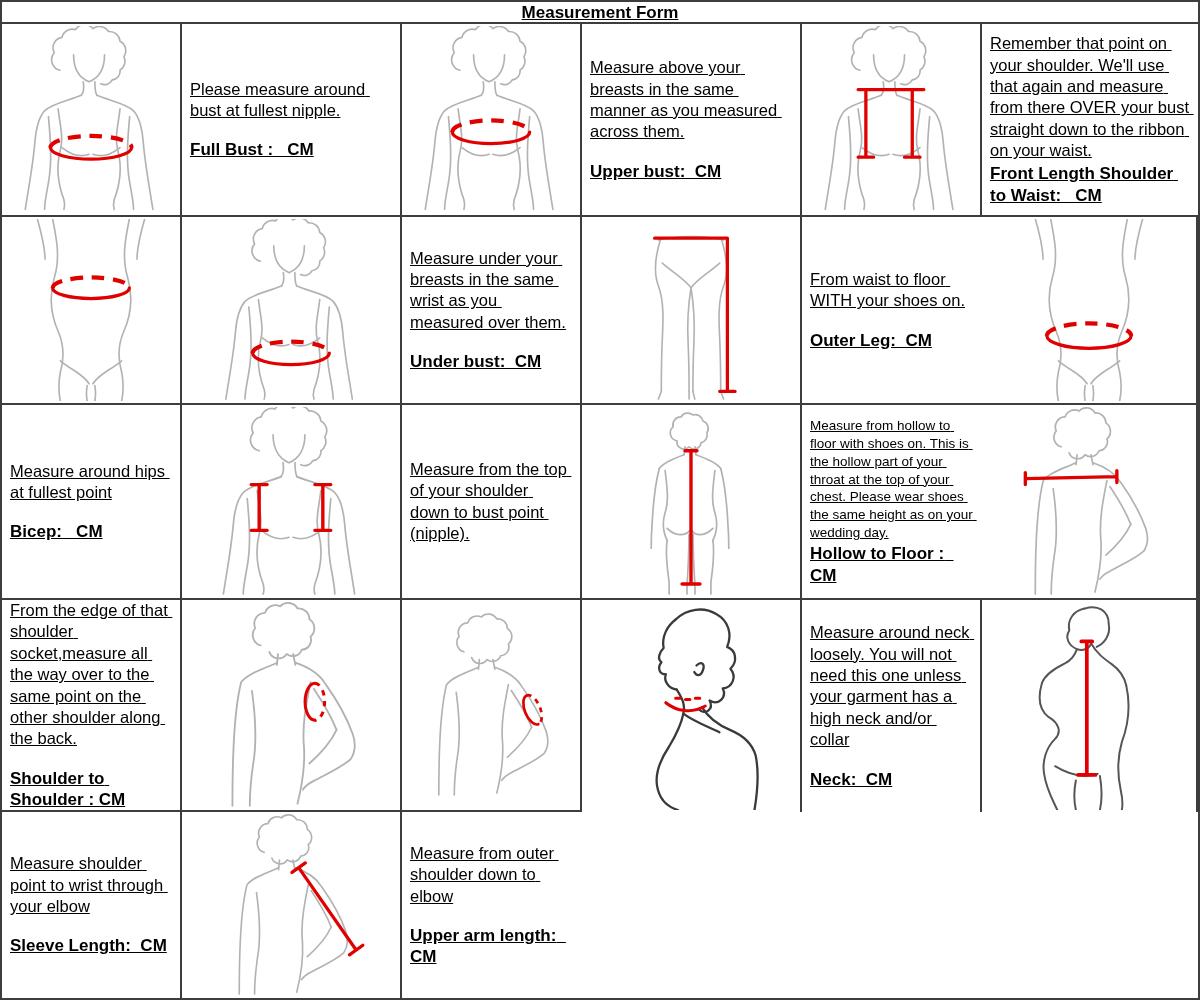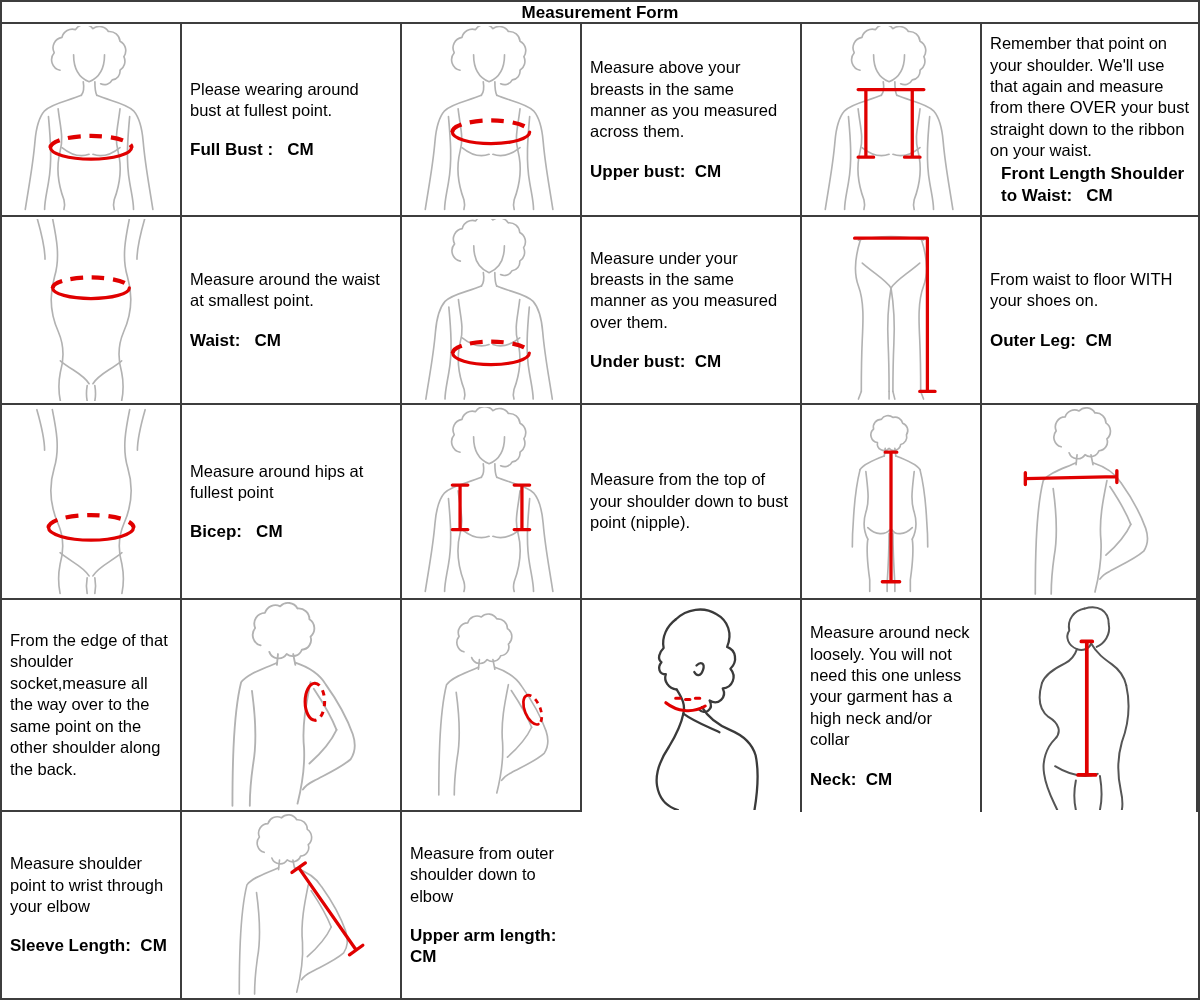--- a/index.html
+++ b/index.html
@@ -4,35 +4,35 @@
 <style>
   :root{
     --border:#3d3d3d;
     --sketch:#b2b2b2;
     --ink:#3a3a3a;
     --ink2:#555;
     --red:#e00000;
   }
   *{box-sizing:border-box;margin:0;padding:0;}
   body{background:#fff;font-family:"Liberation Sans","DejaVu Sans",sans-serif;color:#000;}
-  .form{width:1200px;height:1000px;border:2px solid var(--border);background:#fff;display:flex;flex-direction:column;}
+  .form{width:1200px;height:1000px;border:2px solid var(--border);background:#fff;display:flex;flex-direction:column;text-decoration:underline;}
   .title-bar{height:22px;border-bottom:2px solid var(--border);display:flex;align-items:center;justify-content:center;
     font-weight:bold;font-size:17px;line-height:1;}
   .grid{display:grid;flex:1;
     grid-template-columns:180px 220px 180px 220px 180px 216px;
     grid-template-rows:193px 188px 195px 212px 186px;}
   .cell{border-right:2px solid var(--border);border-bottom:2px solid var(--border);overflow:hidden;background:#fff;}
   .cell.c6{border-right:0;}
   .cell.r5{border-bottom:0;}
   .fcell{display:flex;align-items:center;justify-content:center;padding:2px;}
   .fcell svg{width:100%;height:100%;}
   .tcell{display:flex;flex-direction:column;justify-content:center;padding:6px 8px;}
   .desc{font-size:16.5px;line-height:1.3;white-space:pre-wrap;}
   .label{font-size:17px;font-weight:bold;line-height:1.25;margin-top:1.05em;white-space:pre-wrap;}
-  .tight .label{margin-top:0.1em;margin-left:11px;}
+  .tight .label{margin-top:0.1em;}
   .small .desc{font-size:13.5px;line-height:1.32;}
   
   .sk{fill:none;stroke:var(--sketch);stroke-width:1.7;stroke-linecap:round;stroke-linejoin:round;}
   .ink{fill:none;stroke:var(--ink);stroke-width:2.1;stroke-linecap:round;stroke-linejoin:round;}
   .ink2{fill:none;stroke:var(--ink2);stroke-width:1.8;stroke-linecap:round;stroke-linejoin:round;}
   .m{fill:none;stroke:var(--red);stroke-width:3.4;stroke-linecap:round;}
   .md{fill:none;stroke:var(--red);stroke-width:4.4;stroke-linecap:butt;stroke-dasharray:13 9;}
   .mt{fill:none;stroke:var(--red);stroke-width:2.8;stroke-linecap:round;}
   .mtd{fill:none;stroke:var(--red);stroke-width:2.8;stroke-linecap:butt;stroke-dasharray:5 5;}
 </style>
@@ -116,21 +116,21 @@
     <div class="cell fcell">
       <svg viewBox="0 0 180 190">
           <use href="#fig-front"></use>
         <g>
             <path class="m" d="M48,124 A42,12 0 0 0 132,124"></path>
             <path class="md" d="M48,124 A42,12 0 0 1 132,124"></path>
           </g>
       </svg>
     </div>
     <div class="cell tcell">
-      <div class="desc">Please wearing around bust at fullest point.</div>
+      <div class="desc">Please measure around bust at fullest nipple.</div>
       <div class="label">Full Bust :   CM</div>
     </div>
     <div class="cell fcell">
       <svg viewBox="0 0 180 190">
           <use href="#fig-front"></use>
         <g>
             <path class="m" d="M50,108 A40,12 0 0 0 130,108"></path>
             <path class="md" d="M50,108 A40,12 0 0 1 130,108"></path>
           </g>
       </svg>
@@ -154,35 +154,31 @@
 
     <div class="cell fcell">
       <svg viewBox="0 0 180 190">
           <use href="#fig-waist"></use>
         <g>
             <path class="m" d="M50,72 A40,11 0 0 0 130,72"></path>
             <path class="md" d="M50,72 A40,11 0 0 1 130,72"></path>
           </g>
       </svg>
     </div>
-    <div class="cell tcell">
-      <div class="desc">Measure around the waist at smallest point.</div>
-      <div class="label">Waist:   CM</div>
-    </div>
     <div class="cell fcell">
       <svg viewBox="0 0 180 190">
           <use href="#fig-front"></use>
         <g>
             <path class="m" d="M50,140 A40,12 0 0 0 130,140"></path>
             <path class="md" d="M50,140 A40,12 0 0 1 130,140"></path>
           </g>
       </svg>
     </div>
     <div class="cell tcell">
-      <div class="desc">Measure under your breasts in the same manner as you measured over them.</div>
+      <div class="desc">Measure under your breasts in the same wrist as you measured over them.</div>
       <div class="label">Under bust:  CM</div>
     </div>
     <div class="cell fcell">
       <svg viewBox="0 0 180 190">
           <use href="#fig-legs"></use>
         <g>
             <path class="m" d="M52,20 L128,20 M128,20 L128,180 M120,180 L136,180"></path>
           </g>
       </svg>
     </div>
@@ -216,31 +212,36 @@
       <div class="desc">Measure from the top of your shoulder down to bust point (nipple).</div>
     </div>
     <div class="cell fcell">
       <svg viewBox="0 0 180 190">
           <use href="#fig-backfull"></use>
         <g>
             <path class="m" d="M84,44 L96,44 M90,44 L90,178 M81,178 L99,178"></path>
           </g>
       </svg>
     </div>
+    <div class="cell tcell small tight c6">
+      <div class="desc">Measure from hollow to floor with shoes on. This is the hollow part of your throat at the top of your chest. Please wear shoes the same height as on your wedding day.</div>
+      <div class="label">Hollow to Floor :  CM</div>
+    </div>
 
     <div class="cell fcell">
       <svg viewBox="0 0 180 190">
           <use href="#fig-backarm"></use>
         <g>
             <path class="m" d="M26,72 L118,70 M26,66 L26,78 M118,64 L118,76"></path>
           </g>
       </svg>
     </div>
     <div class="cell tcell">
       <div class="desc">From the edge of that shoulder socket,measure all the way over to the same point on the other shoulder along the back.</div>
+      <div class="label">Shoulder to Shoulder : CM</div>
     </div>
     <div class="cell fcell">
       <svg viewBox="0 0 180 190">
           <use href="#fig-backarm"></use>
         <g>
           <path class="mt" d="M112,75 A9,17 0 0 0 112,109"></path>
           <path class="mtd" d="M112,75 A9,17 0 0 1 112,109"></path>
         </g>
       </svg>
     </div>

